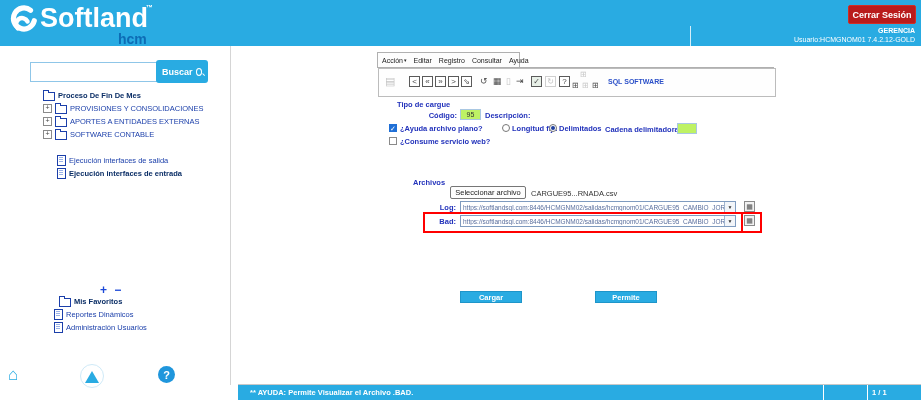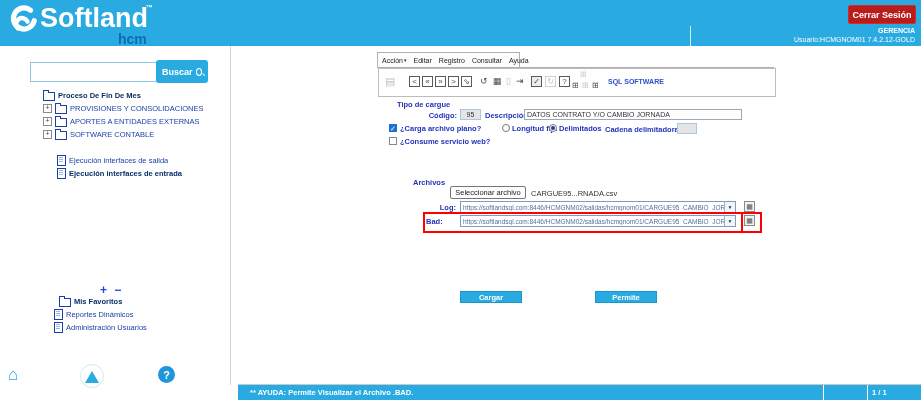--- a/index.html
+++ b/index.html
@@ -59,21 +59,21 @@
   .ticon{position:absolute;top:7px;font-size:9px;color:#4a4a4a;cursor:pointer;line-height:11px;}
   .ticon.box{width:11px;height:11px;border:1px solid #5a5a5a;text-align:center;font-size:8px;background:#fff;box-sizing:border-box;line-height:9px;}
   .ticon.dis{color:#c4c4c4;border-color:#cfcfcf;cursor:default;}
   .wicon{position:absolute;font-size:8px;color:#4a4a4a;cursor:pointer;line-height:8px;}
   .wicon.dis{color:#c8c8c8;cursor:default;}
   .sqlbrand{position:absolute;left:229px;top:9px;color:#2b50c8;font-size:7px;font-weight:bold;}
 
   
   .flabel{position:absolute;font-size:7.5px;font-weight:bold;color:#2232bb;white-space:nowrap;}
   .fvalue{position:absolute;font-size:7px;color:#333;white-space:nowrap;}
-  .finput{position:absolute;border:1px solid #a9c7e2;background:#e5e5e5;font-size:7px;color:#333;
+  .finput{position:absolute;border:1px solid #a9c7e2;background:#bef264;font-size:7px;color:#333;
           font-family:"Liberation Sans",sans-serif;padding:0 2px;box-sizing:border-box;outline:none;}
   .finput.wide{border:1px solid #9aa8b8;background:#fff;}
   .chk{position:absolute;width:8px;height:8px;border:1px solid #8a8a8a;background:#fff;box-sizing:border-box;cursor:pointer;}
   .chk.on{background:#1f6fd6;border-color:#1f6fd6;color:#fff;font-size:7px;line-height:7px;text-align:center;}
   .radio{position:absolute;width:8px;height:8px;border:1px solid #777;border-radius:50%;background:#fff;
           box-sizing:border-box;cursor:pointer;}
   .radio.on:after{content:'';position:absolute;left:1px;top:1px;width:4px;height:4px;border-radius:50%;background:#1f3f9e;}
   .filebtn{position:absolute;left:450px;top:186px;width:76px;height:13px;border:1px solid #767676;background:#fdfdfd;
           border-radius:2px;font-size:7.5px;color:#222;font-family:"Liberation Sans",sans-serif;cursor:pointer;
           display:flex;align-items:center;justify-content:center;padding:0;}
@@ -206,24 +206,23 @@
     <span class="wicon dis" style="left:203px;top:13px;">⊞</span>
     <span class="wicon" style="left:213px;top:13px;">⊞</span>
     <span class="sqlbrand">SQL SOFTWARE</span>
   </div>
 
   <div class="flabel" style="left:397px;top:100px;">Tipo de cargue</div>
 
   <div class="flabel" style="left:420px;top:111px;width:37px;text-align:right;">Código:</div>
   <input class="finput" style="left: 460px; top: 109px; width: 21px; height: 11px; text-align: center;" value="95">
   <div class="flabel" style="left:485px;top:111px;">Descripción:</div>
-  <input class="finput wide" style="left: 524px; top: 109px; width: 218px; height: 11px;" value="DATOS CONTRATO Y/O CAMBIO JORNADA">
 
   <div class="chk on" style="left:389px;top:124px;">✓</div>
-  <div class="flabel" style="left:400px;top:124px;font-weight:bold;">¿Carga archivo plano?</div>
+  <div class="flabel" style="left:400px;top:124px;font-weight:bold;">¿Ayuda archivo plano?</div>
   <div class="radio" style="left:502px;top:124px;"></div>
   <div class="flabel" style="left:512px;top:124px;">Longitud fija</div>
   <div class="radio on" style="left:549px;top:124px;"></div>
   <div class="flabel" style="left:559px;top:124px;">Delimitados</div>
   <div class="flabel" style="left:605px;top:125px;">Cadena delimitadora:</div>
   <input class="finput" style="left: 677px; top: 123px; width: 20px; height: 11px;" value="">
 
   <div class="chk" style="left:389px;top:137px;"></div>
   <div class="flabel" style="left:400px;top:137px;">¿Consume servicio web?</div>
 
@@ -232,21 +231,21 @@
   <button class="filebtn">Seleccionar archivo</button>
   <div class="fvalue" style="left:531px;top:189px;font-size:7.5px;">CARGUE95...RNADA.csv</div>
 
   <div class="flabel" style="left:426px;top:203px;width:30px;text-align:right;">Log:</div>
   <div class="fselect" style="left:460px;top:201px;width:276px;">
     <span class="furl">https://softlandsql.com:8446/HCMGNM02/salidas/hcmgnom01/CARGUE95_CAMBIO_JORNADA_Ley_21</span>
     <span class="selarrow">▼</span>
   </div>
   <div class="viewbtn" style="left:744px;top:201px;">▦</div>
 
-  <div class="flabel" style="left:426px;top:217px;width:30px;">Bad:</div>
+  <div class="flabel" style="left:426px;top:217px;width:30px;text-align:right;">Bad:</div>
   <div class="fselect" style="left:460px;top:215px;width:276px;">
     <span class="furl">https://softlandsql.com:8446/HCMGNM02/salidas/hcmgnom01/CARGUE95_CAMBIO_JORNADA_Ley_21</span>
     <span class="selarrow">▼</span>
   </div>
   <div class="viewbtn" style="left:744px;top:215px;">▦</div>
 
   <div class="redbox" style="left:423px;top:212px;width:316px;height:17px;"></div>
   <div class="redbox" style="left:741px;top:212px;width:17px;height:17px;"></div>
 
   <button class="actbtn" style="left:460px;">Cargar</button>

